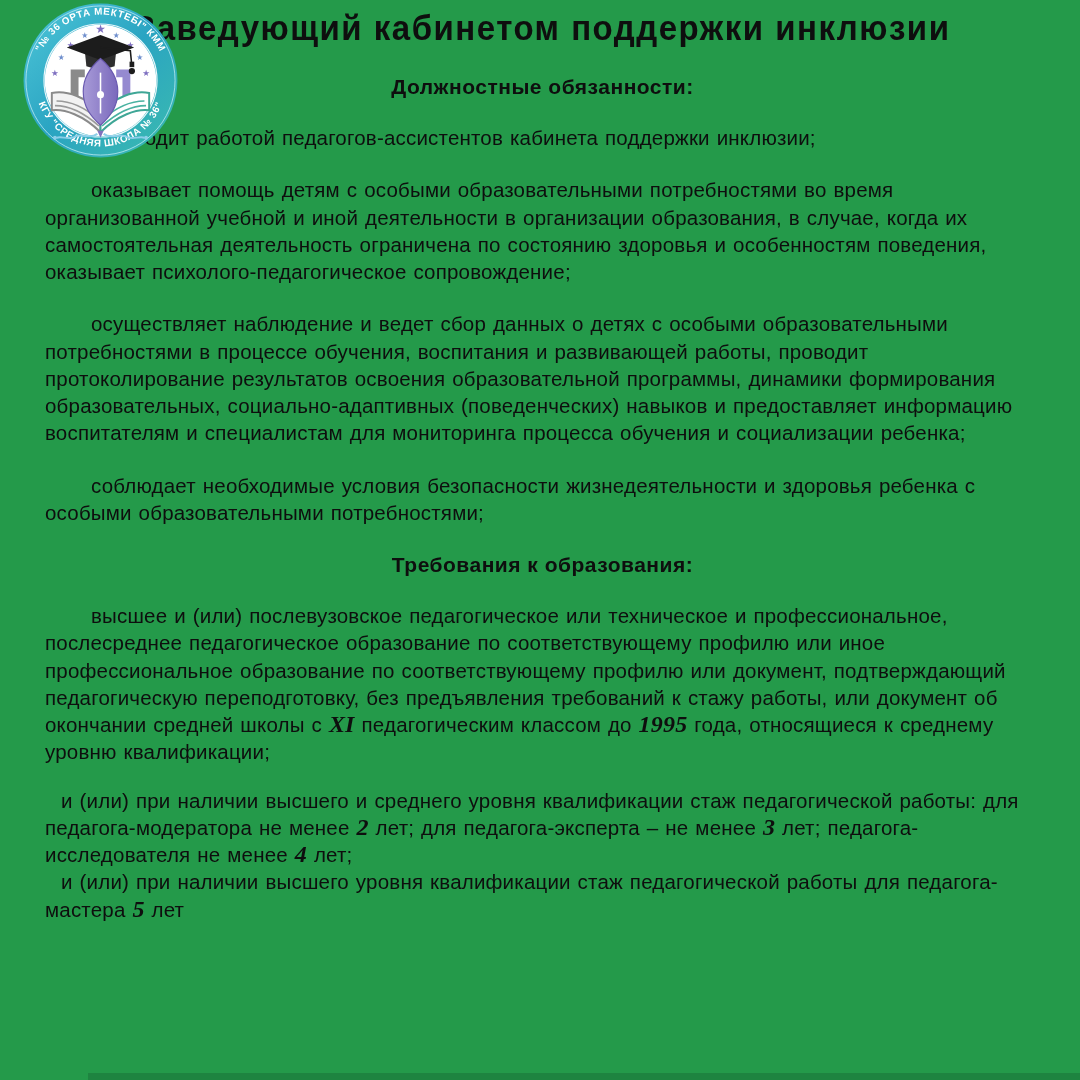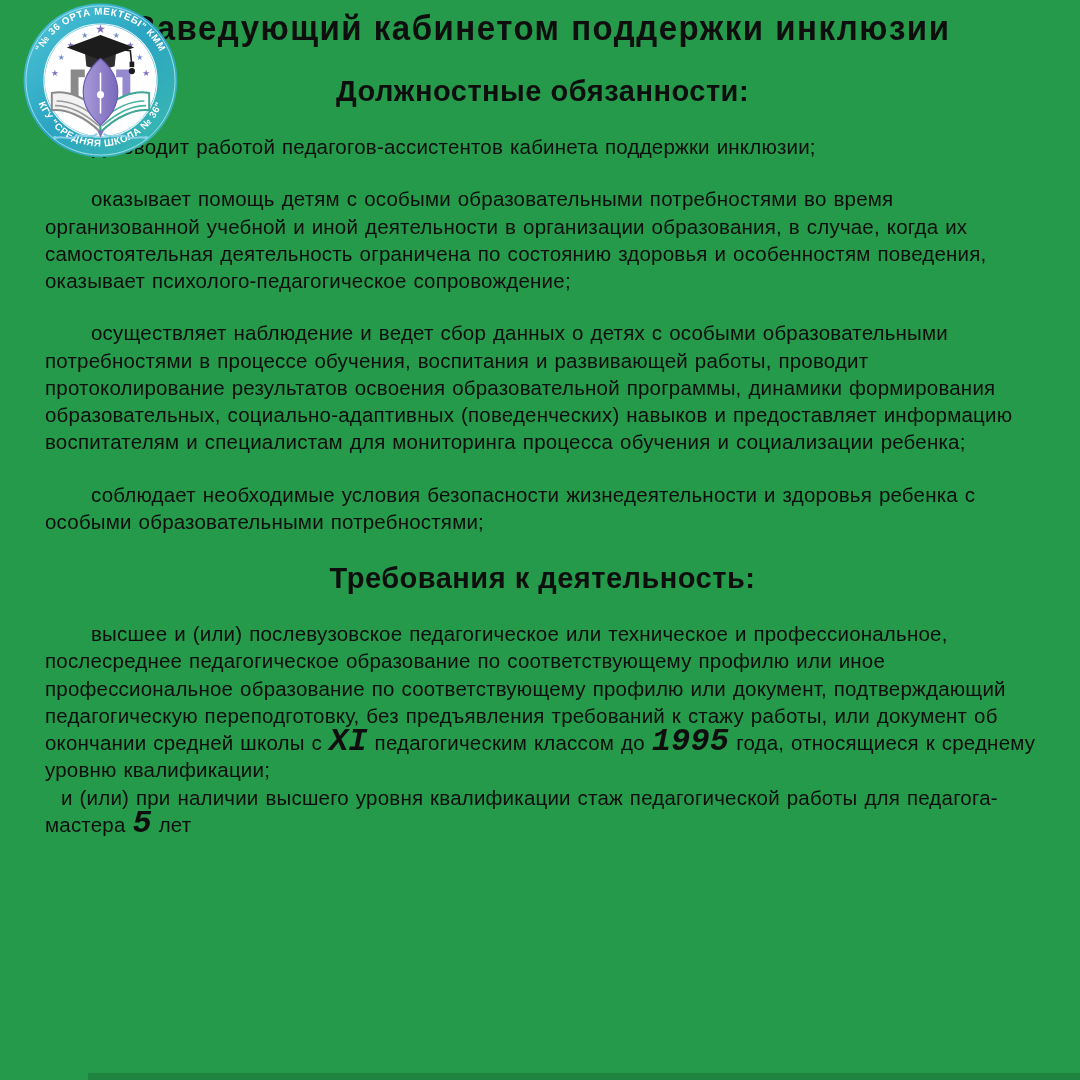--- a/index.html
+++ b/index.html
@@ -19,39 +19,39 @@
   .title {
     text-align:center;
     font-size:33px;
     font-weight:bold;
     letter-spacing:1.5px;
     margin:4px 0 0 0;
     transform:scaleY(1.04);
   }
   .heading {
     text-align:center;
-    font-size:29px;
+    font-size:21px;
     font-weight:bold;
     letter-spacing:0.5px;
     margin:27px 0 0 0;
   }
   p {
     font-size:20.5px;
     line-height:1.33;
     letter-spacing:0.2px;
     margin:25px 0 0 0;
     text-indent:46px;
     word-spacing:1px;
   }
   p.tight { text-indent:16px; margin-top:21px; }
   p.no-gap { margin-top:0; }
   .script {
-    font-family:Liberation Mono, monospace;
+    font-family:Liberation Serif, serif;
     font-style:italic;
-    font-size:32px;
+    font-size:24px;
     line-height:0;
     font-weight:bold;
   }
   .logo {
     position:absolute; left:22px; top:2px;
     width:157px; height:157px; z-index:5;
   }
   .bottom-strip {
     position:absolute; left:88px; right:0; bottom:0; height:7px;
     background:#1e8440; z-index:6;
@@ -140,20 +140,21 @@
   </svg>
 
   <div class="content">
     <div class="title">Заведующий кабинетом поддержки инклюзии</div>
     <div>
         <div class="heading">Должностные обязанности:</div>
         <p>руководит работой педагогов-ассистентов кабинета поддержки инклюзии;</p>
         <p>оказывает помощь детям с особыми образовательными потребностями во время организованной учебной и иной деятельности в организации образования, в случае, когда их самостоятельная деятельность ограничена по состоянию здоровья и особенностям поведения, оказывает психолого-педагогическое сопровождение;</p>
         <p>осуществляет наблюдение и ведет сбор данных о детях с особыми образовательными потребностями в процессе обучения, воспитания и развивающей работы, проводит протоколирование результатов освоения образовательной программы, динамики формирования образовательных, социально-адаптивных (поведенческих) навыков и предоставляет информацию воспитателям и специалистам для мониторинга процесса обучения и социализации ребенка;</p>
         <p>соблюдает необходимые условия безопасности жизнедеятельности и здоровья ребенка с особыми образовательными потребностями;</p>
-        <div class="heading">Требования к деятельность:</div>
+        <div class="heading">Требования к образования:</div>
         <p>высшее и (или) послевузовское педагогическое или техническое и профессиональное, послесреднее педагогическое образование по соответствующему профилю или иное профессиональное образование по соответствующему профилю или документ, подтверждающий педагогическую переподготовку, без предъявления требований к стажу работы, или документ об окончании средней школы с <span class="script">XI</span> педагогическим классом до <span class="script">1995</span> года, относящиеся к среднему уровню квалификации;</p>
+        <p class="tight">и (или) при наличии высшего и среднего уровня квалификации стаж педагогической работы: для педагога-модератора не менее <span class="script">2</span> лет; для педагога-эксперта – не менее <span class="script">3</span> лет; педагога-исследователя не менее <span class="script">4</span> лет;</p>
         <p class="tight no-gap">и (или) при наличии высшего уровня квалификации стаж педагогической работы для педагога-мастера <span class="script">5</span> лет</p>
       </div>
   </div>
 
   <div class="bottom-strip" style="background: rgb(30, 132, 64);"></div>
 </div>
 
 </body></html>

